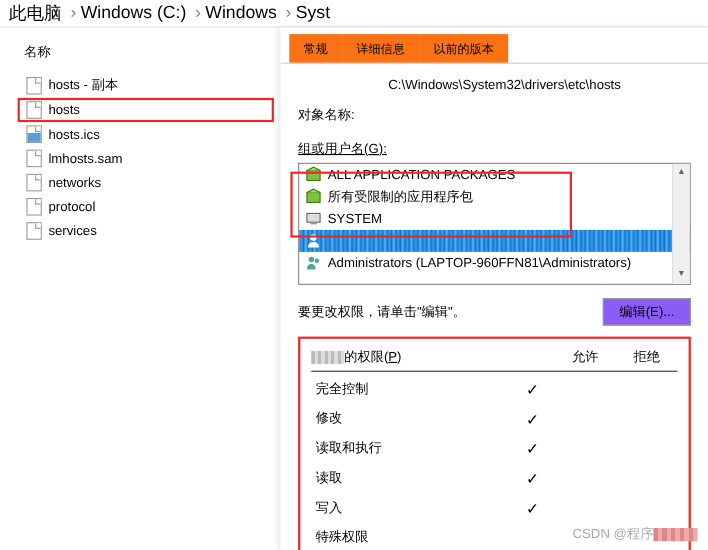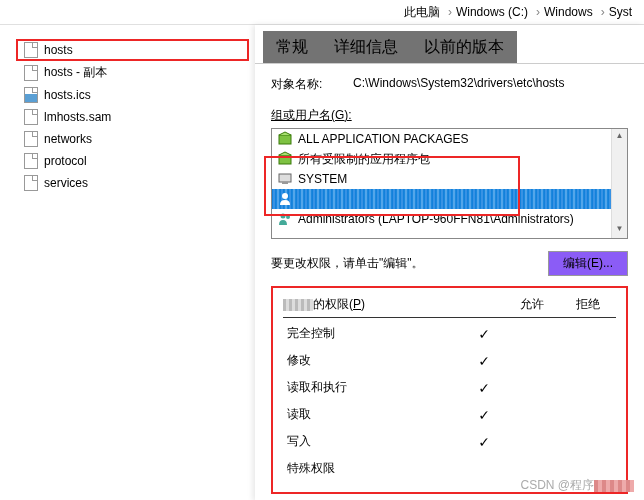--- a/index.html
+++ b/index.html
@@ -1,41 +1,41 @@
 <!DOCTYPE html>
 <html><head>
   <meta charset="utf-8">
   <style>
     * { box-sizing: border-box; margin: 0; padding: 0; font-family: "Microsoft YaHei", "Segoe UI", sans-serif; }
     body { width: 644px; height: 500px; background: #fff; font-size: 12px; color: #000; overflow: hidden; position: relative; }
     
-    .breadcrumb { display: flex; align-items: center; padding: 12px 8px; border-bottom: 1px solid #e0e0e0; height: 24px; font-size: 12px; justify-content: flex-end; }
+    .breadcrumb { display: flex; align-items: center; padding: 12px 8px; border-bottom: 1px solid #e0e0e0; height: 24px; font-size: 16px; }
     .breadcrumb-item { margin-right: 4px; }
     .breadcrumb-sep { color: #888; margin: 0 4px; }
     
     .main { display: flex; height: 476px; }
     
     .left-panel { width: 255px; padding: 10px 0 0 10px; }
     .name-header { padding: 4px 12px 6px; font-size: 12px; }
     .file-list { padding-top: 4px; }
     .file-item { display: flex; align-items: center; padding: 3px 8px; margin: 0 6px; }
     .file-item.highlighted { border: 2px solid #ed2626; padding: 1px 6px; }
     .file-icon { width: 14px; height: 16px; border: 1px solid #999; margin-right: 6px; background: #fff; position: relative; flex-shrink: 0; }
     .file-icon::before { content: ''; position: absolute; top: 0; right: 0; width: 4px; height: 4px; border-left: 1px solid #999; border-bottom: 1px solid #999; background: #fff; }
     .file-icon.ini { background: linear-gradient(to bottom, #fff 40%, #5a9fd4 40%); }
     
     .right-panel { flex: 1; background: #fff; box-shadow: -2px 0 6px rgba(0,0,0,0.1); position: relative; }
     .tabs { display: flex; border-bottom: 1px solid #ccc; padding: 6px 8px 0; }
-    .tab { padding: 5px 12px; font-size: 16px; cursor: pointer; background: #737373; border: 1px solid transparent; border-bottom: none; text-align: right; }
+    .tab { padding: 5px 12px; font-size: 11px; cursor: pointer; background: #f97316; border: 1px solid transparent; border-bottom: none; text-align: right; }
     .tab.active { border: 1px solid #ccc; border-bottom: 1px solid #fff; margin-bottom: -1px; }
     .tab.highlighted { border: 2px solid #ed2626; }
     
     .tab-content { padding: 12px 16px; }
     .obj-row { display: flex; margin-bottom: 14px; font-size: 12px; }
-    .obj-label { width: 82px; }
+    .obj-label { width: 82px; margin-top: 26px; }
     .obj-value { flex: 1; }
     
     .group-label { margin-bottom: 4px; font-size: 12px; text-decoration: underline; }
     .group-label u { text-decoration: underline; }
     .group-list { border: 1px solid #888; height: 111px; position: relative; }
     .group-list-inner { overflow: hidden; height: 100%; }
     .group-item { display: flex; align-items: center; padding: 2px 4px; font-size: 12px; height: 20px; }
     .group-item.selected { background: #0078d7; color: #fff; }
     .group-item.pixelated { background: linear-gradient(90deg, #0078d7, #4a9be8, #0078d7, #6fb5f0, #0078d7); background-size: 8px 100%; }
     .group-icon { width: 18px; height: 16px; margin-right: 4px; display: inline-flex; align-items: center; justify-content: center; flex-shrink: 0; }
@@ -68,28 +68,29 @@
   <span class="breadcrumb-sep">›</span>
   <span class="breadcrumb-item">Windows (C:)</span>
   <span class="breadcrumb-sep">›</span>
   <span class="breadcrumb-item">Windows</span>
   <span class="breadcrumb-sep">›</span>
   <span class="breadcrumb-item">Syst</span>
 </div>
 
 <div class="main">
   <div class="left-panel">
+    <div class="name-header">名称</div>
     <div class="file-list">
+      <div class="file-item">
+          <span class="file-icon"></span>
+          <span>hosts - 副本</span>
+        </div>
       <div class="file-item highlighted">
           <span class="file-icon"></span>
           <span>hosts</span>
-        </div>
-      <div class="file-item">
-          <span class="file-icon"></span>
-          <span>hosts - 副本</span>
         </div>
       <div class="file-item">
           <span class="file-icon ini"></span>
           <span>hosts.ics</span>
         </div>
       <div class="file-item">
           <span class="file-icon"></span>
           <span>lmhosts.sam</span>
         </div>
       <div class="file-item">

